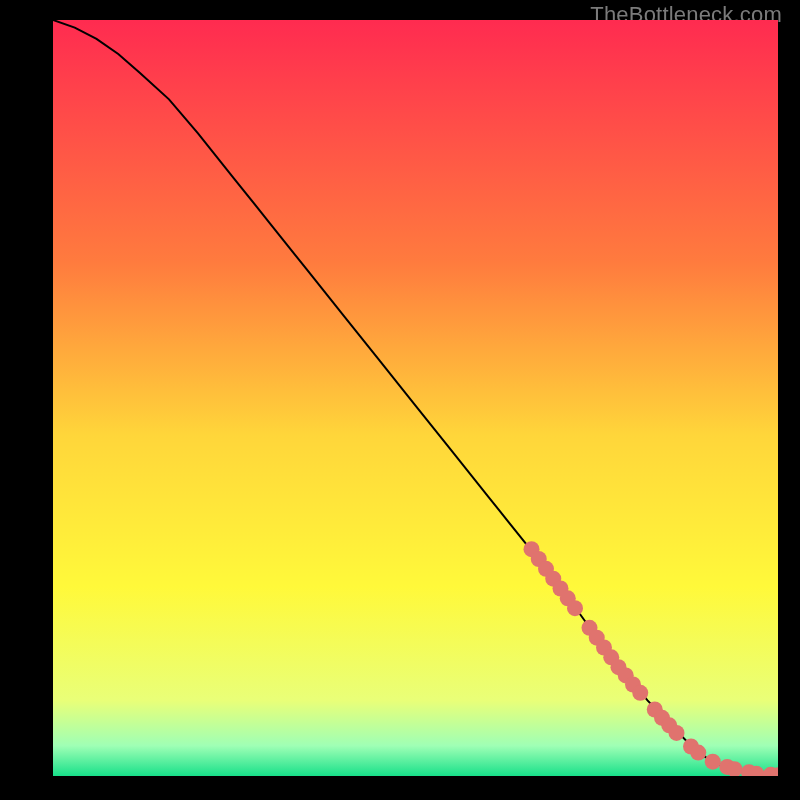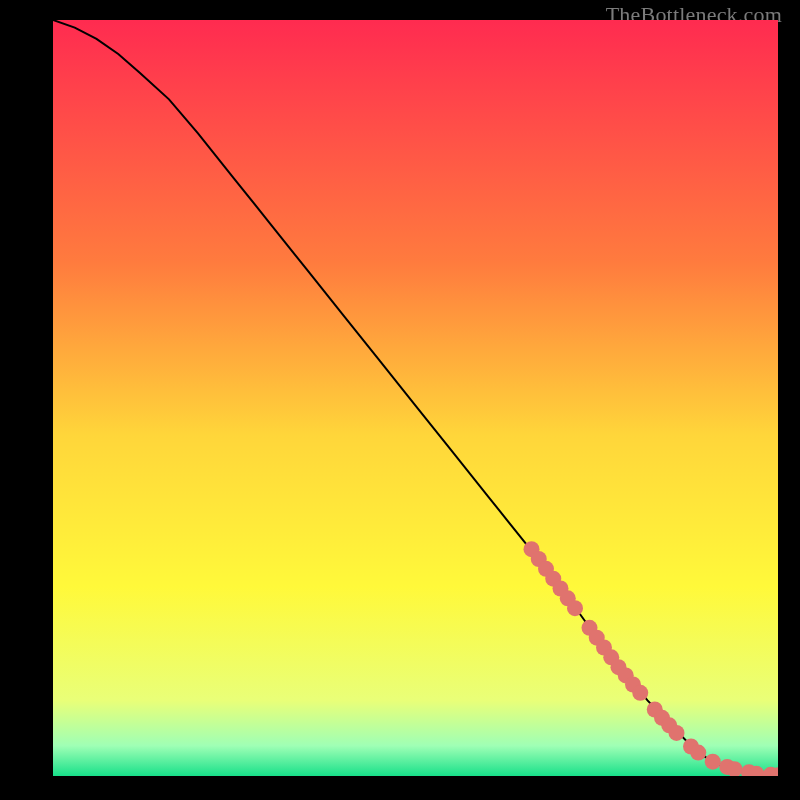--- a/index.html
+++ b/index.html
@@ -9,21 +9,20 @@
     height: 800px;
     overflow: hidden;
     background: #000;
     font-family: Arial, Helvetica, sans-serif;
   }
   .frame {
     position: relative;
     width: 800px;
     height: 580px;
     background: #000;
-    font-family: Liberation Serif, serif;
   }
   .plot-area {
     position: absolute;
     left: 53px;
     top: 20px;
     width: 725px;
     height: 756px;
     
   }
   .plot-area svg {

